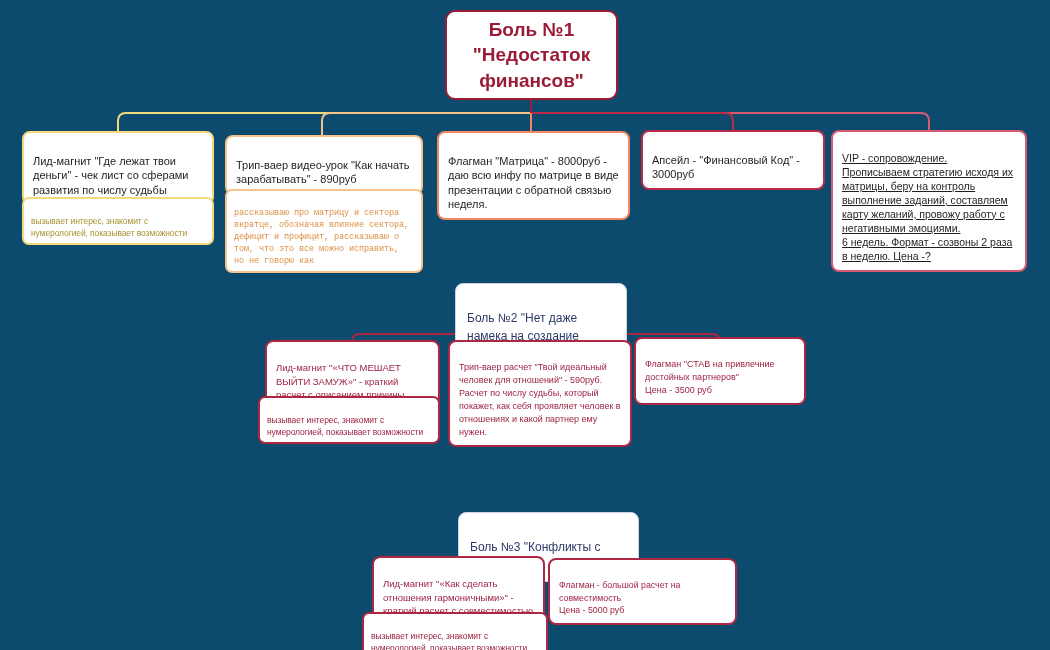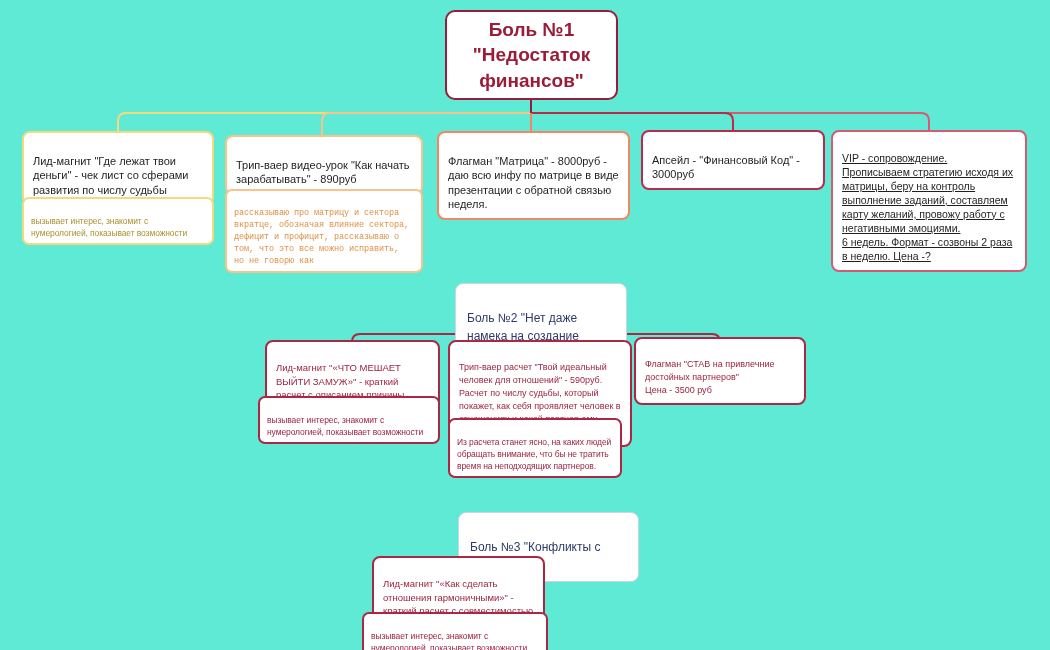--- a/index.html
+++ b/index.html
@@ -1,18 +1,18 @@
 <!DOCTYPE html>
 <html><head>
 <meta charset="utf-8">
 <style>
   html,body{margin:0;padding:0;background:#ffffff;}
   .board{
     position:relative;width:1050px;height:650px;overflow:hidden;
-    font-family:"Liberation Sans", sans-serif;background:#5eead4;
+    font-family:"Liberation Sans", sans-serif;background:#0c4a6e;
   }
   .edges{position:absolute;left:0;top:0;}
   .edges path{fill:none;stroke-width:2px;}
   .node{
     position:absolute;box-sizing:border-box;background:#ffffff;
     border:2px solid #b02645;border-radius:8px;padding:6px 9px;
     white-space:pre-line;color:#1f1f1f;font-size:11px;line-height:1.32;
   }
   .title-main{
     display:flex;align-items:center;justify-content:center;text-align:center;
@@ -103,34 +103,35 @@
   <div class="node box-md c-red t-red" style="left:265px;top:340px;width:175px;">
     <span>Лид-магнит "«ЧТО МЕШАЕТ ВЫЙТИ ЗАМУЖ»" - краткий расчет с описанием причины</span>
   </div>
   <div class="node note c-red t-red" style="left:258px;top:396px;width:182px;">
     <span>вызывает интерес, знакомит с нумерологией, показывает возможности</span>
   </div>
 
   <div class="node box-sm c-red t-red" style="left:448px;top:340px;width:184px;">
     <span>Трип-ваер расчет "Твой идеальный человек для отношений" - 590руб. Расчет по числу судьбы, который покажет, как себя проявляет человек в отношениях и какой партнер ему нужен.</span>
   </div>
-  <div class="node note c-red t-red" style="left:448px;top:418px;width:174px;">
-    <span>Из расчета станет ясно, на каких людей обращать внимание, что бы не тратить время на неподходящих партнеров.</span>
-  </div>
 
   <div class="node box-sm c-red t-red" style="left:634px;top:337px;width:172px;">
     <span>Флагман "СТАВ на привлечние достойных партнеров"
 Цена - 3500 руб</span>
   </div>
 
   <div class="node pain-title" style="left:458px;top:512px;width:181px;">
     <span>Боль №3 "Конфликты с мужем "</span>
   </div>
 
   <div class="node box-md c-red t-red" style="left:372px;top:556px;width:173px;">
     <span>Лид-магнит "«Как сделать отношения гармоничными»" - краткий расчет с совместимостью</span>
   </div>
   <div class="node note c-red t-red" style="left:362px;top:612px;width:186px;">
     <span>вызывает интерес, знакомит с нумерологией, показывает возможности</span>
   </div>
 
+  <div class="node c-red t-red" style="left:548px;top:558px;width:189px;font-size:8.8px;line-height:1.45;">
+    <span>Флагман - большой расчет на совместимость
+Цена - 5000 руб</span>
+  </div>
 
 </div>
 
 </body></html>

